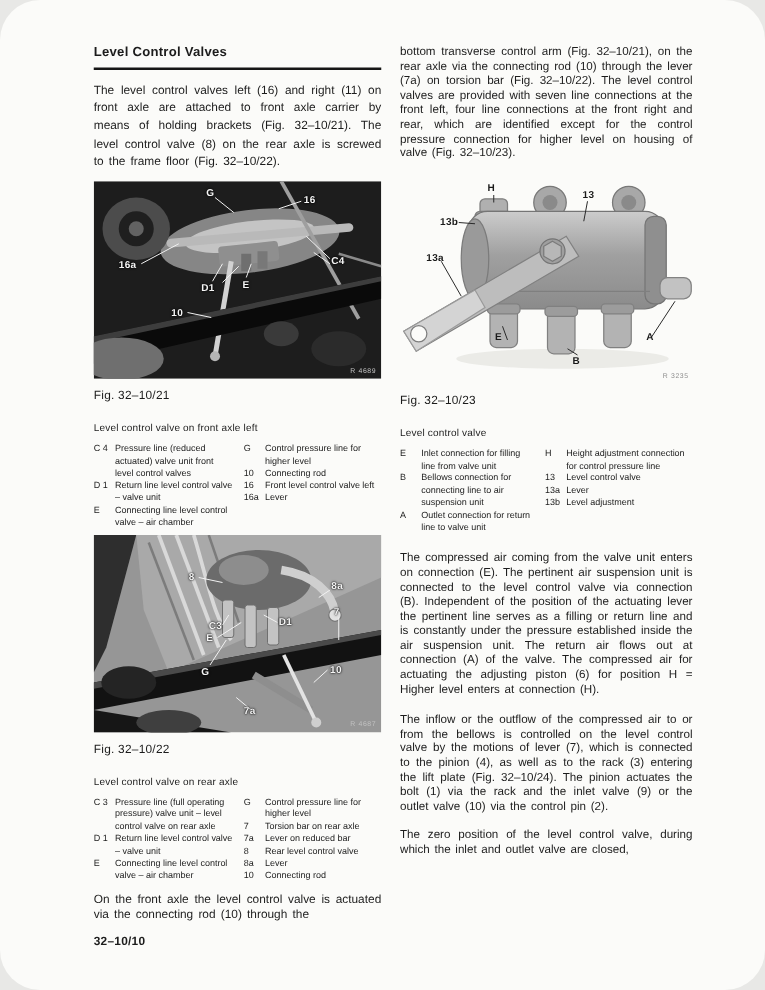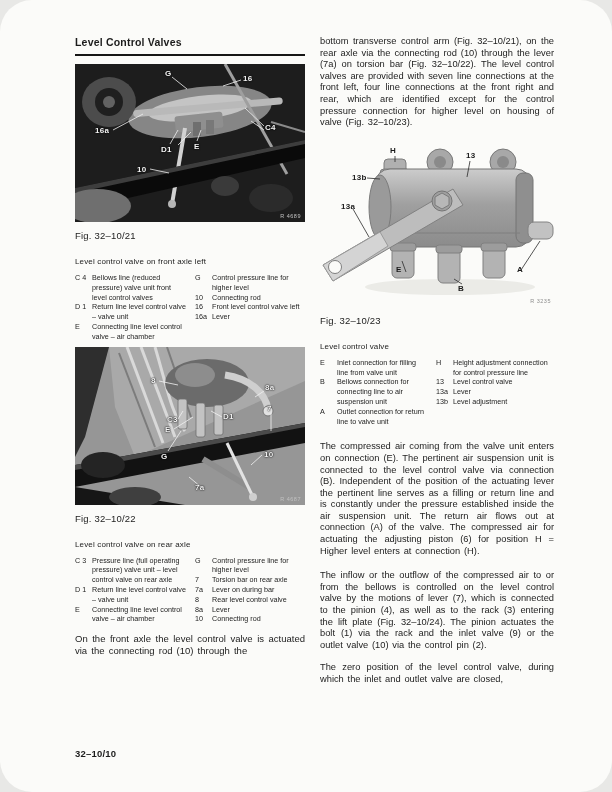--- a/index.html
+++ b/index.html
@@ -59,20 +59,21 @@
 </style>
 </head>
 <body>
 
 <div class="page">
 
   <div class="col col-left">
 
     <h1 class="doc-title">Level Control Valves</h1>
 
+    <p class="body-text">The level control valves left (16) and right (11) on front axle are attached to front axle carrier by means of holding brackets (Fig. 32–10/21). The level control valve (8) on the rear axle is screwed to the frame floor (Fig. 32–10/22).</p>
 
     <figure class="photo-fig">
       <svg viewBox="0 0 230 158" width="230" height="158">
         <rect width="230" height="158" fill="#1d1d1d"></rect>
         <ellipse cx="125" cy="48" rx="72" ry="25" fill="#868686" transform="rotate(-7 125 48)"></ellipse>
         <ellipse cx="125" cy="44" rx="52" ry="12" fill="#c4c4c4" transform="rotate(-7 125 44)"></ellipse>
         <ellipse cx="34" cy="38" rx="27" ry="25" fill="#4c4c4c"></ellipse>
         <circle cx="34" cy="38" r="14" fill="#1f1f1f"></circle>
         <circle cx="34" cy="38" r="6" fill="#626262"></circle>
         <rect x="58" y="40" width="150" height="7" rx="3.5" fill="#b9b9b9" transform="rotate(-5 130 44)"></rect>
@@ -110,21 +111,21 @@
       <span class="photo-id">R 4689</span>
     </figure>
 
     <div class="fig-label">Fig. 32–10/21</div>
     <div class="fig-caption">Level control valve on front axle left</div>
 
     <div class="legend">
       <div class="lcol lcol-a">
           <div class="lrow">
             <span class="lkey">C 4</span>
-            <span class="lval">Bellows line (reduced pressure) valve unit front level control valves</span>
+            <span class="lval">Pressure line (reduced actuated) valve unit front level control valves</span>
           </div>
           <div class="lrow">
             <span class="lkey">D 1</span>
             <span class="lval">Return line level control valve – valve unit</span>
           </div>
           <div class="lrow">
             <span class="lkey">E</span>
             <span class="lval">Connecting line level control valve – air chamber</span>
           </div>
         </div>
@@ -227,21 +228,21 @@
           <div class="lrow">
             <span class="lkey">G</span>
             <span class="lval">Control pressure line for higher level</span>
           </div>
           <div class="lrow">
             <span class="lkey">7</span>
             <span class="lval">Torsion bar on rear axle</span>
           </div>
           <div class="lrow">
             <span class="lkey">7a</span>
-            <span class="lval">Lever on during bar</span>
+            <span class="lval">Lever on reduced bar</span>
           </div>
           <div class="lrow">
             <span class="lkey">8</span>
             <span class="lval">Rear level control valve</span>
           </div>
           <div class="lrow">
             <span class="lkey">8a</span>
             <span class="lval">Lever</span>
           </div>
           <div class="lrow">

